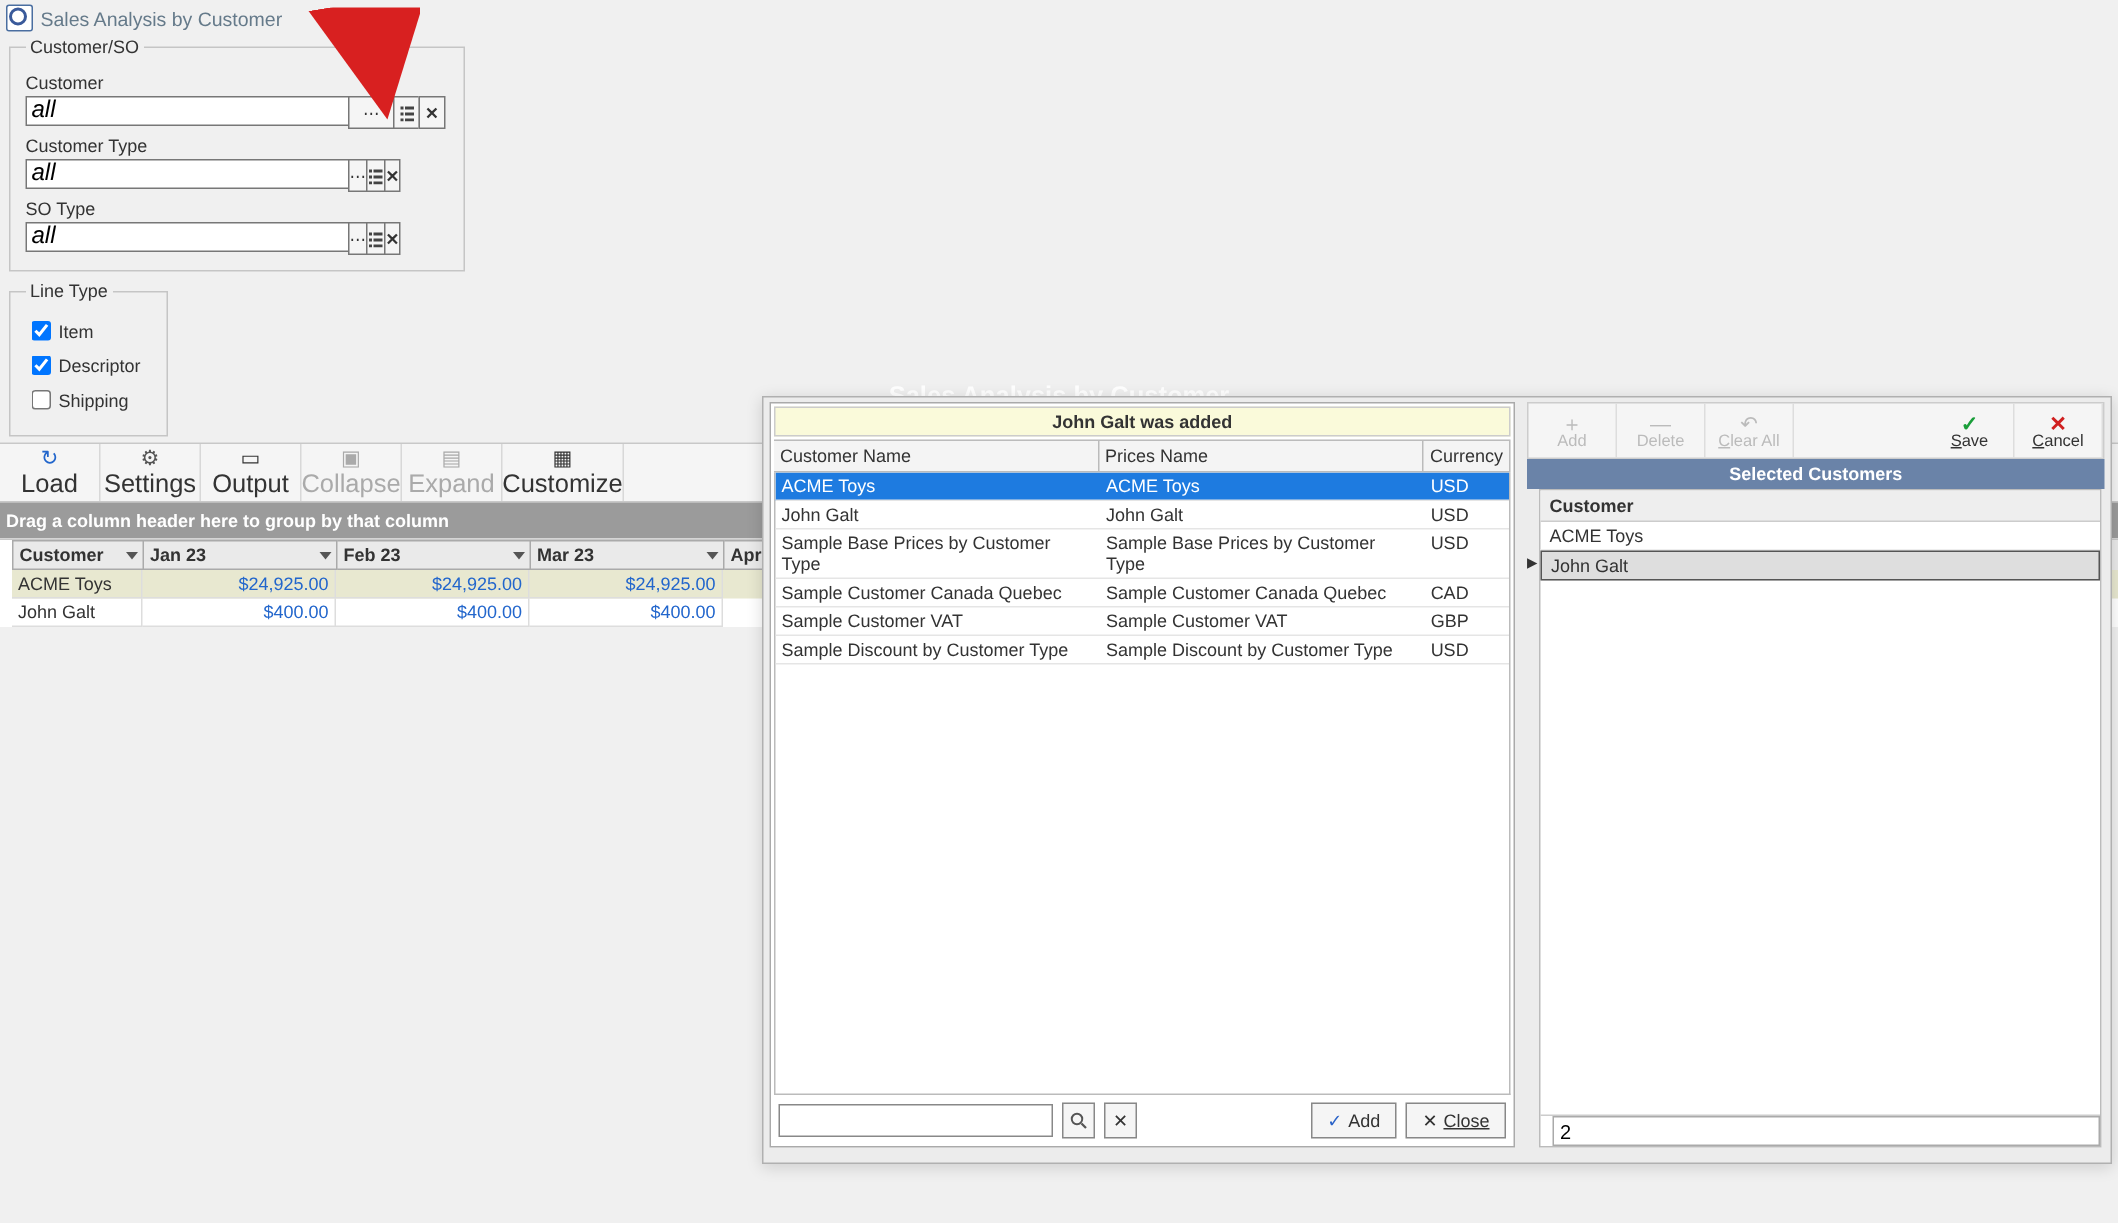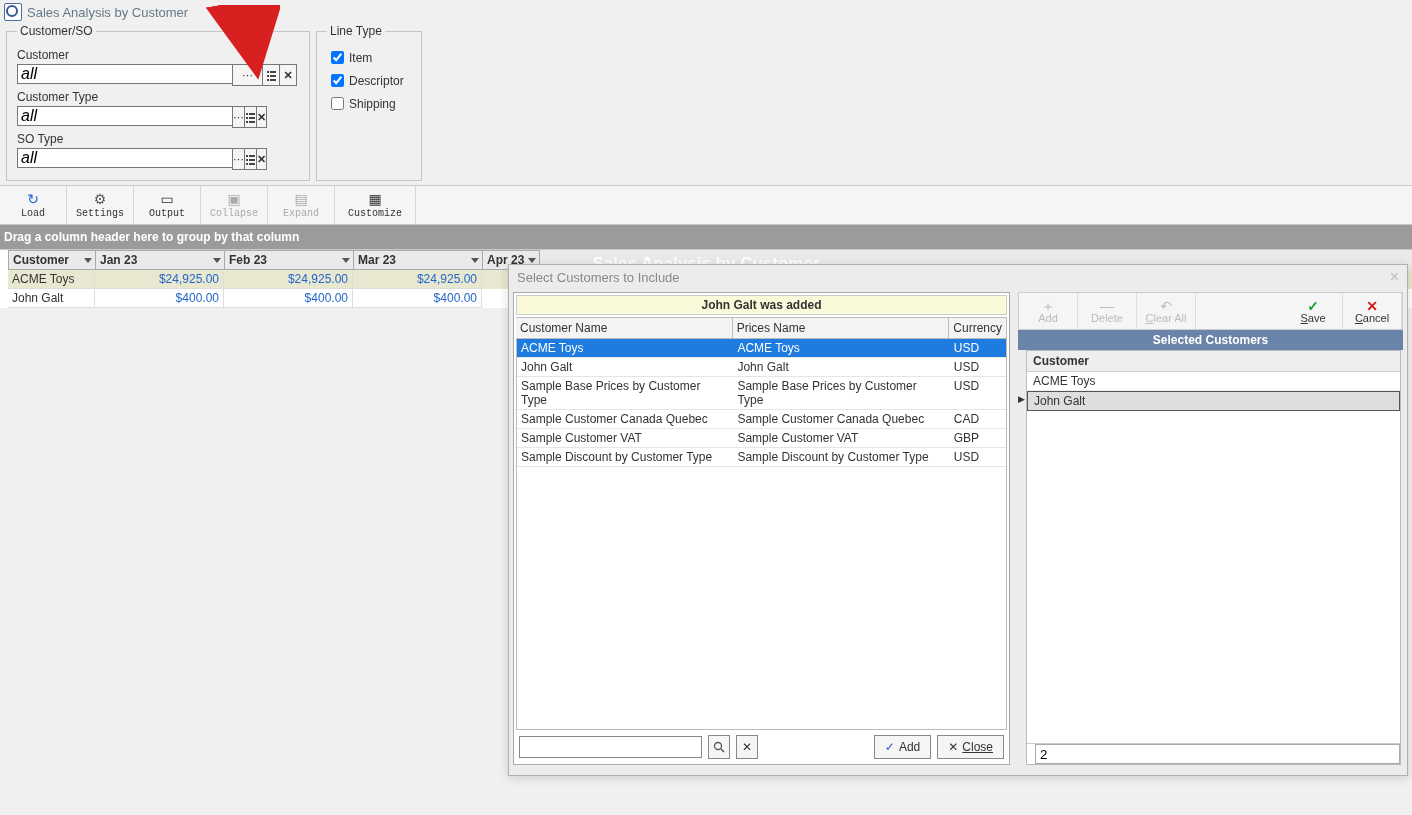--- a/index.html
+++ b/index.html
@@ -39,20 +39,21 @@
   border: 2px solid #3a5a9a;
   border-radius: 50%;
   top: 1px; left: 1px;
 }
 .titlebar span { font-size: 13px; }
 
 .filter-row {
   display: flex;
   gap: 6px;
   padding: 0 6px;
+  flex-direction: column;
 }
 fieldset {
   border: 1px solid #c5c5c5;
   margin: 0;
   padding: 6px 10px 10px;
 }
 fieldset legend {
   font-size: 12px;
   padding: 0 3px;
   color: #333;
@@ -105,21 +106,21 @@
   display: flex;
   flex-direction: column;
   align-items: center;
   justify-content: center;
   border-right: 1px solid #d8d8d8;
   cursor: pointer;
 }
 .tbtn.w { width: 80px; }
 .tbtn.disabled { color: #aaa; cursor: default; }
 .tbtn .ic { font-size: 14px; height: 15px; display: flex; align-items: center; }
-.tbtn .lbl { font-size: 10px; margin-top: 1px; font-family: Liberation Mono, monospace; }
+.tbtn .lbl { font-size: 17px; margin-top: 1px; }
 .tbtn.load .ic { color: #2266cc; }
 .tbtn.settings .ic { color: #555; }
 
 .group-band {
   background: #9b9b9b;
   color: #fff;
   font-weight: bold;
   padding: 5px 4px;
   text-align: left;
 }
@@ -502,24 +503,20 @@
   <svg class="red-arrow" width="80" height="75">
     <defs>
       <marker id="ah" markerWidth="10" markerHeight="10" refX="6" refY="4" orient="auto">
         <path d="M0,0 L8,4 L0,8 Z" fill="#d82020"></path>
       </marker>
     </defs>
     <path d="M20,5 Q50,25 55,55" stroke="#d82020" stroke-width="10" fill="none" marker-end="url(#ah)"></path>
   </svg>
 
   <div class="modal">
-    <div class="modal-title">
-      <span>Select Customers to Include</span>
-      <span class="close-x">×</span>
-    </div>
     <div class="modal-body">
       <div class="left-pane">
         <div class="status-row">John Galt was added</div>
         <div class="cust-grid-head" id="cgh">
             <div class="cg-h" style="width:216px">Customer Name</div>
             <div class="cg-h" style="width:216px">Prices Name</div>
             <div class="cg-h" style="width:50px">Currency</div>
           </div>
         <div class="cust-grid-body" id="cgb">
             <div class="cr selected">

